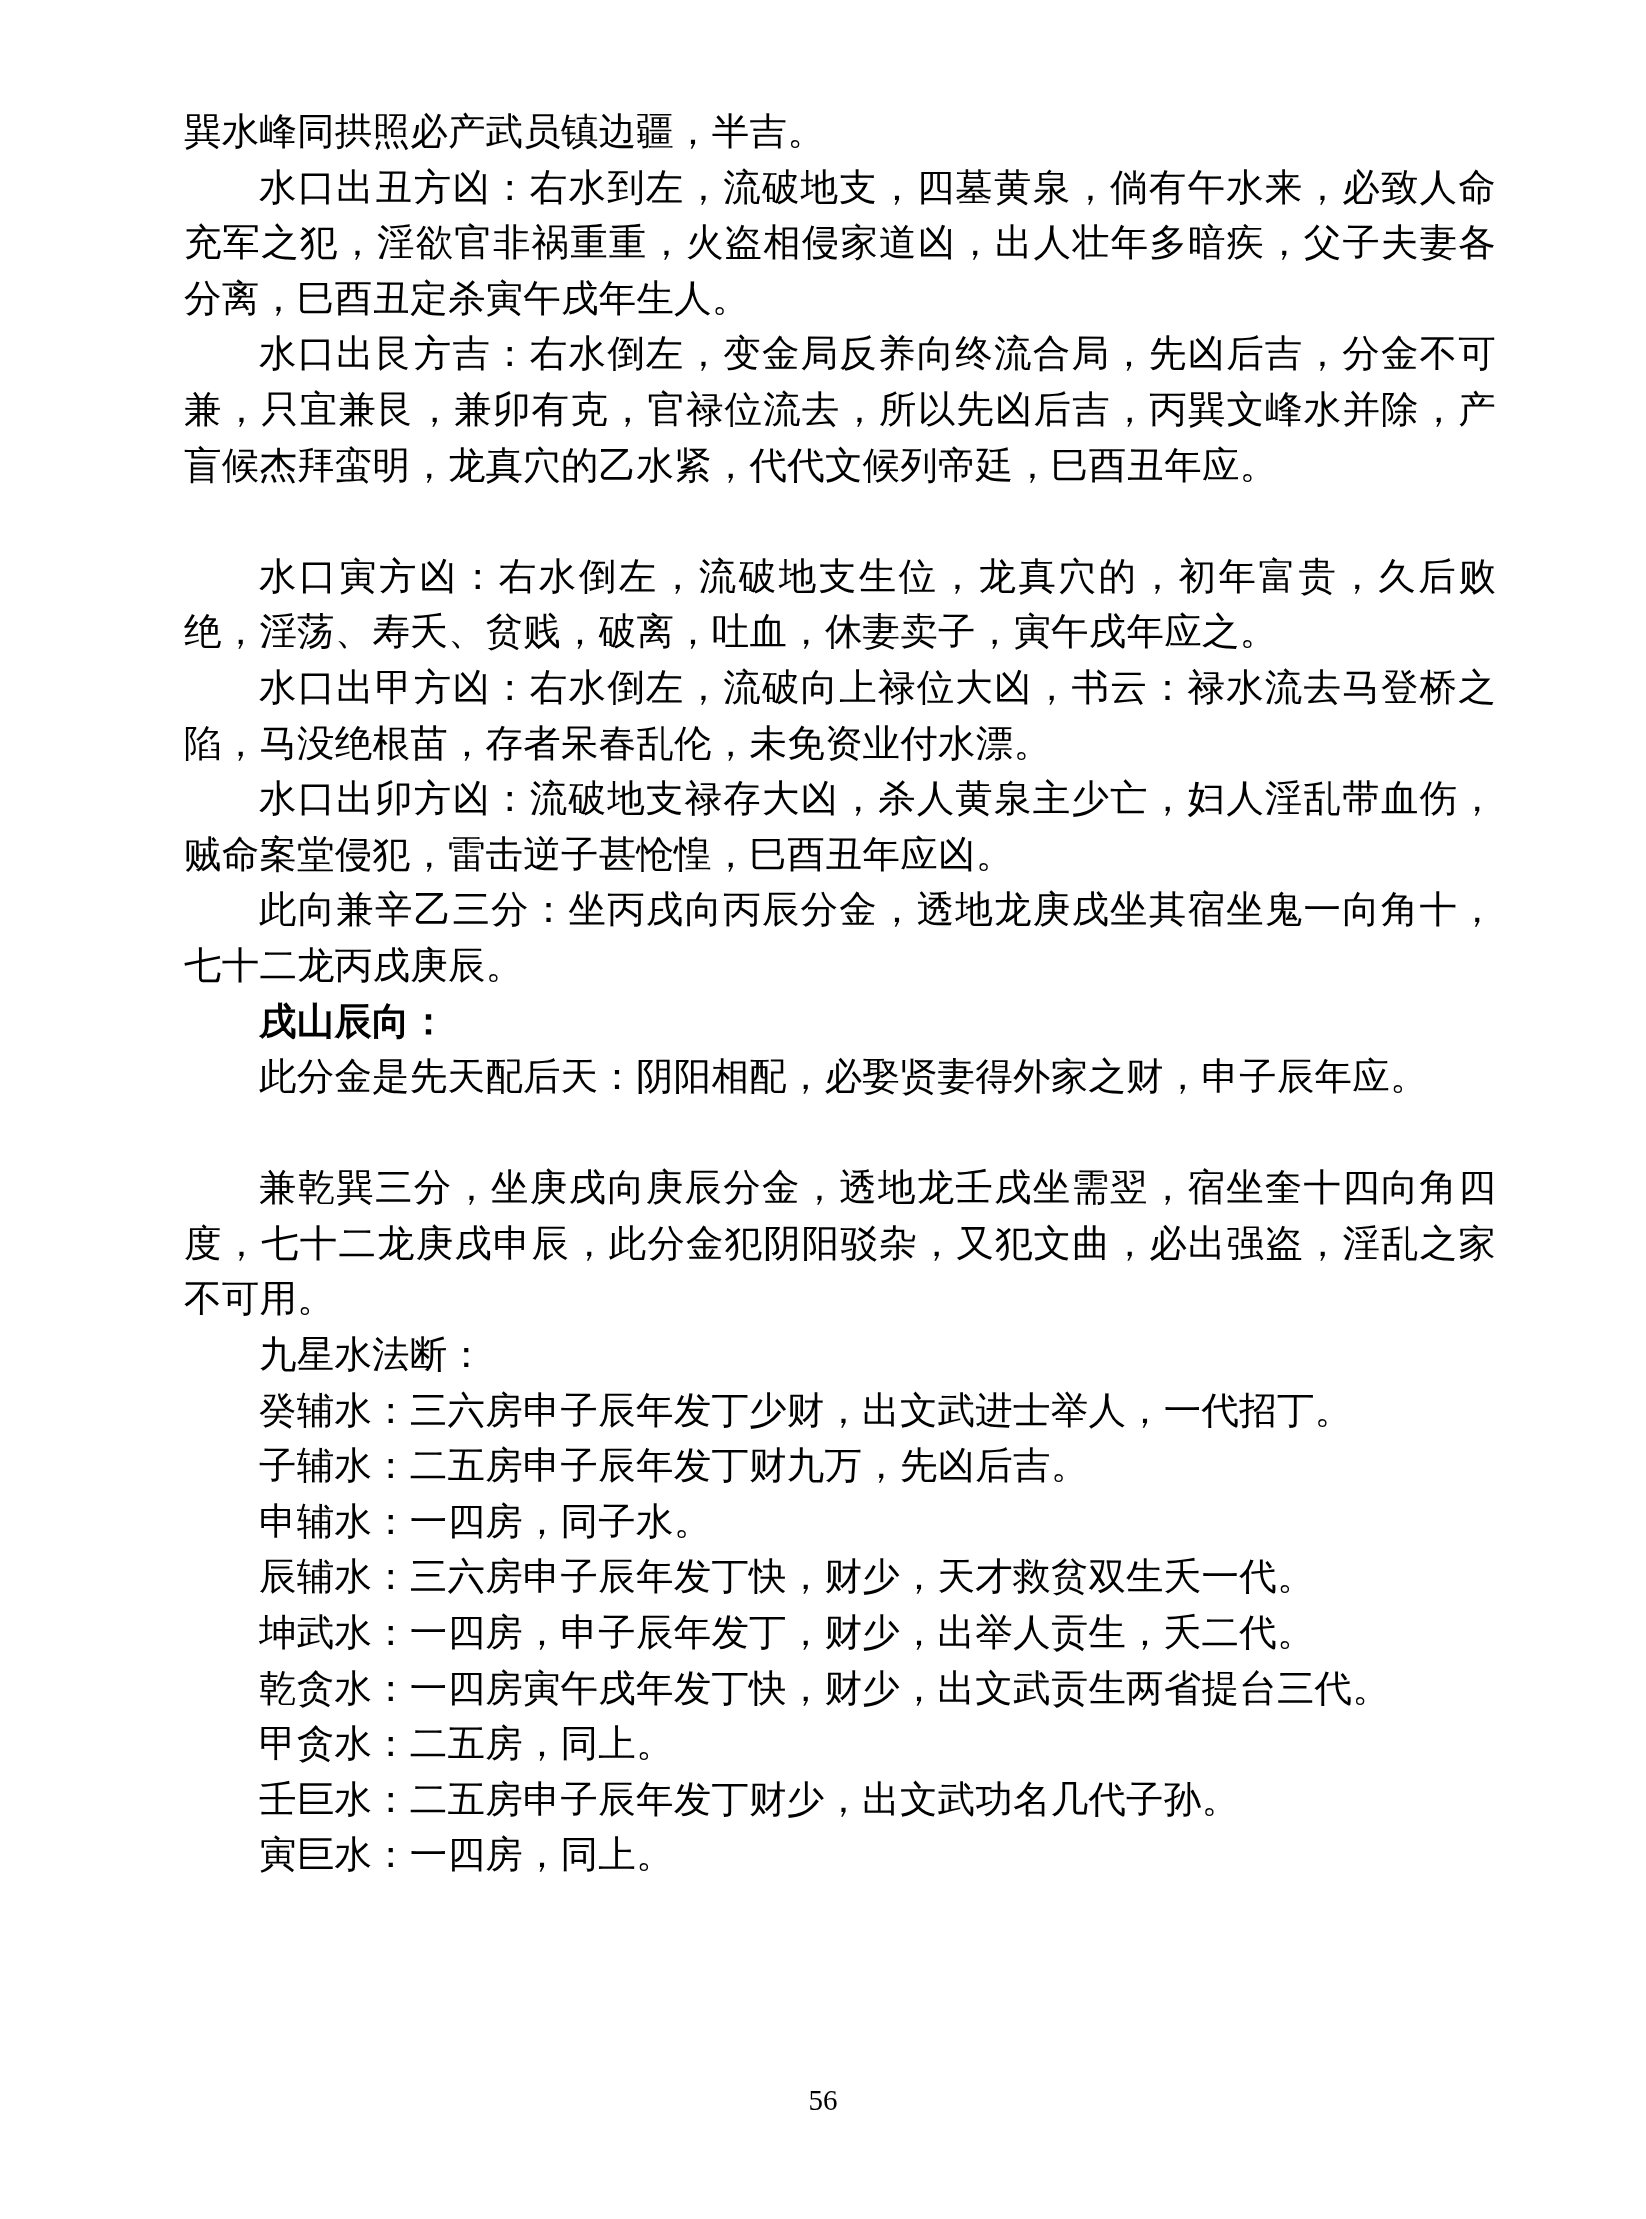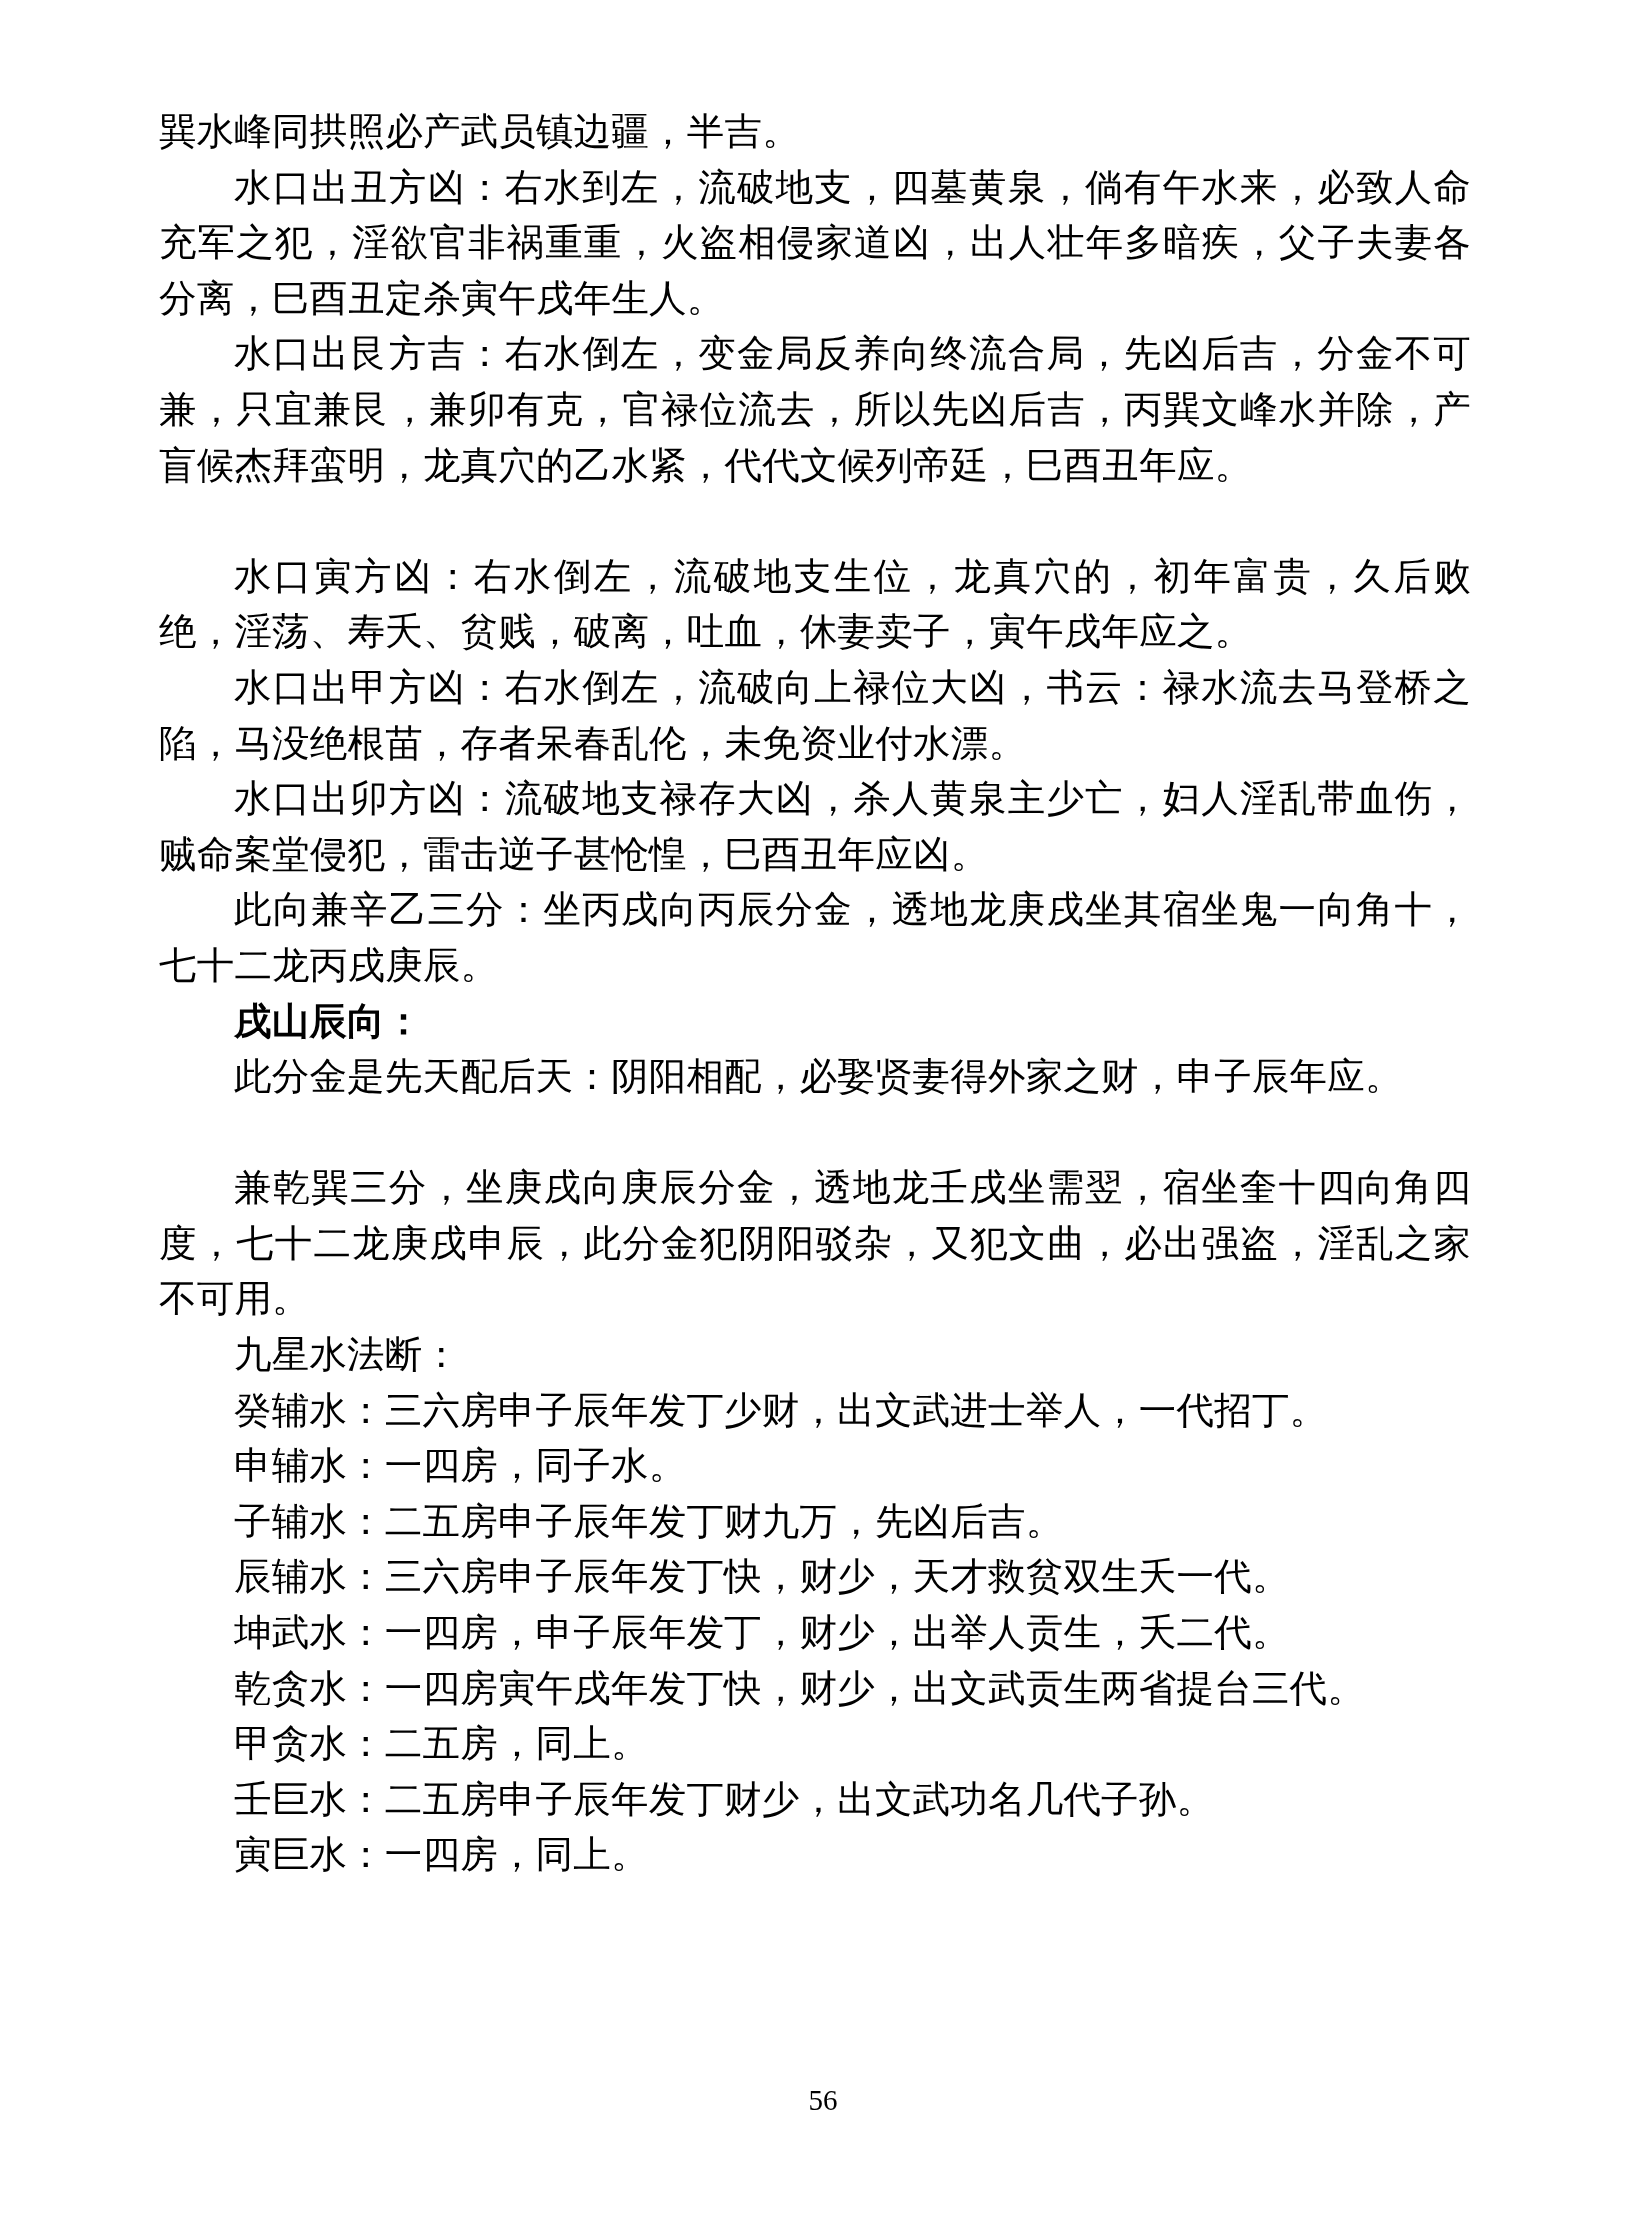--- a/index.html
+++ b/index.html
@@ -18,21 +18,21 @@
   .page {
     position: absolute;
     left: 0;
     top: 0;
     width: 1646px;
     height: 2219px;
     background: #ffffff;
   }
   .text-column {
     position: absolute;
-    left: 159px;
+    left: 184px;
     top: 104px;
     width: 1312px;
   }
   p.line {
     margin: 0;
     padding: 0;
     font-size: 37.5px;
     line-height: 55.6px;
     letter-spacing: 0.2px;
     text-align: justify;
@@ -79,22 +79,22 @@
     <p class="line para">水口寅方凶：右水倒左，流破地支生位，龙真穴的，初年富贵，久后败绝，淫荡、寿夭、贫贱，破离，吐血，休妻卖子，寅午戌年应之。</p>
     <p class="line para">水口出甲方凶：右水倒左，流破向上禄位大凶，书云：禄水流去马登桥之陷，马没绝根苗，存者呆春乱伦，未免资业付水漂。</p>
     <p class="line para">水口出卯方凶：流破地支禄存大凶，杀人黄泉主少亡，妇人淫乱带血伤，贼命案堂侵犯，雷击逆子甚怆惶，巳酉丑年应凶。</p>
     <p class="line para">此向兼辛乙三分：坐丙戌向丙辰分金，透地龙庚戌坐其宿坐鬼一向角十，七十二龙丙戌庚辰。</p>
     <p class="line heading">戌山辰向：</p>
     <p class="line para">此分金是先天配后天：阴阳相配，必娶贤妻得外家之财，申子辰年应。</p>
     <p class="line spacer"></p>
     <p class="line para">兼乾巽三分，坐庚戌向庚辰分金，透地龙壬戌坐需翌，宿坐奎十四向角四度，七十二龙庚戌申辰，此分金犯阴阳驳杂，又犯文曲，必出强盗，淫乱之家不可用。</p>
     <p class="line para">九星水法断：</p>
     <p class="line para">癸辅水：三六房申子辰年发丁少财，出文武进士举人，一代招丁。</p>
+    <p class="line para">子辅水：二五房申子辰年发丁财九万，先凶后吉。</p>
     <p class="line para">申辅水：一四房，同子水。</p>
-    <p class="line para">子辅水：二五房申子辰年发丁财九万，先凶后吉。</p>
     <p class="line para">辰辅水：三六房申子辰年发丁快，财少，天才救贫双生夭一代。</p>
     <p class="line para">坤武水：一四房，申子辰年发丁，财少，出举人贡生，夭二代。</p>
     <p class="line para">乾贪水：一四房寅午戌年发丁快，财少，出文武贡生两省提台三代。</p>
     <p class="line para">甲贪水：二五房，同上。</p>
     <p class="line para">壬巨水：二五房申子辰年发丁财少，出文武功名几代子孙。</p>
     <p class="line para">寅巨水：一四房，同上。</p>
 
   </div>
 
   <div class="page-number">56</div>

